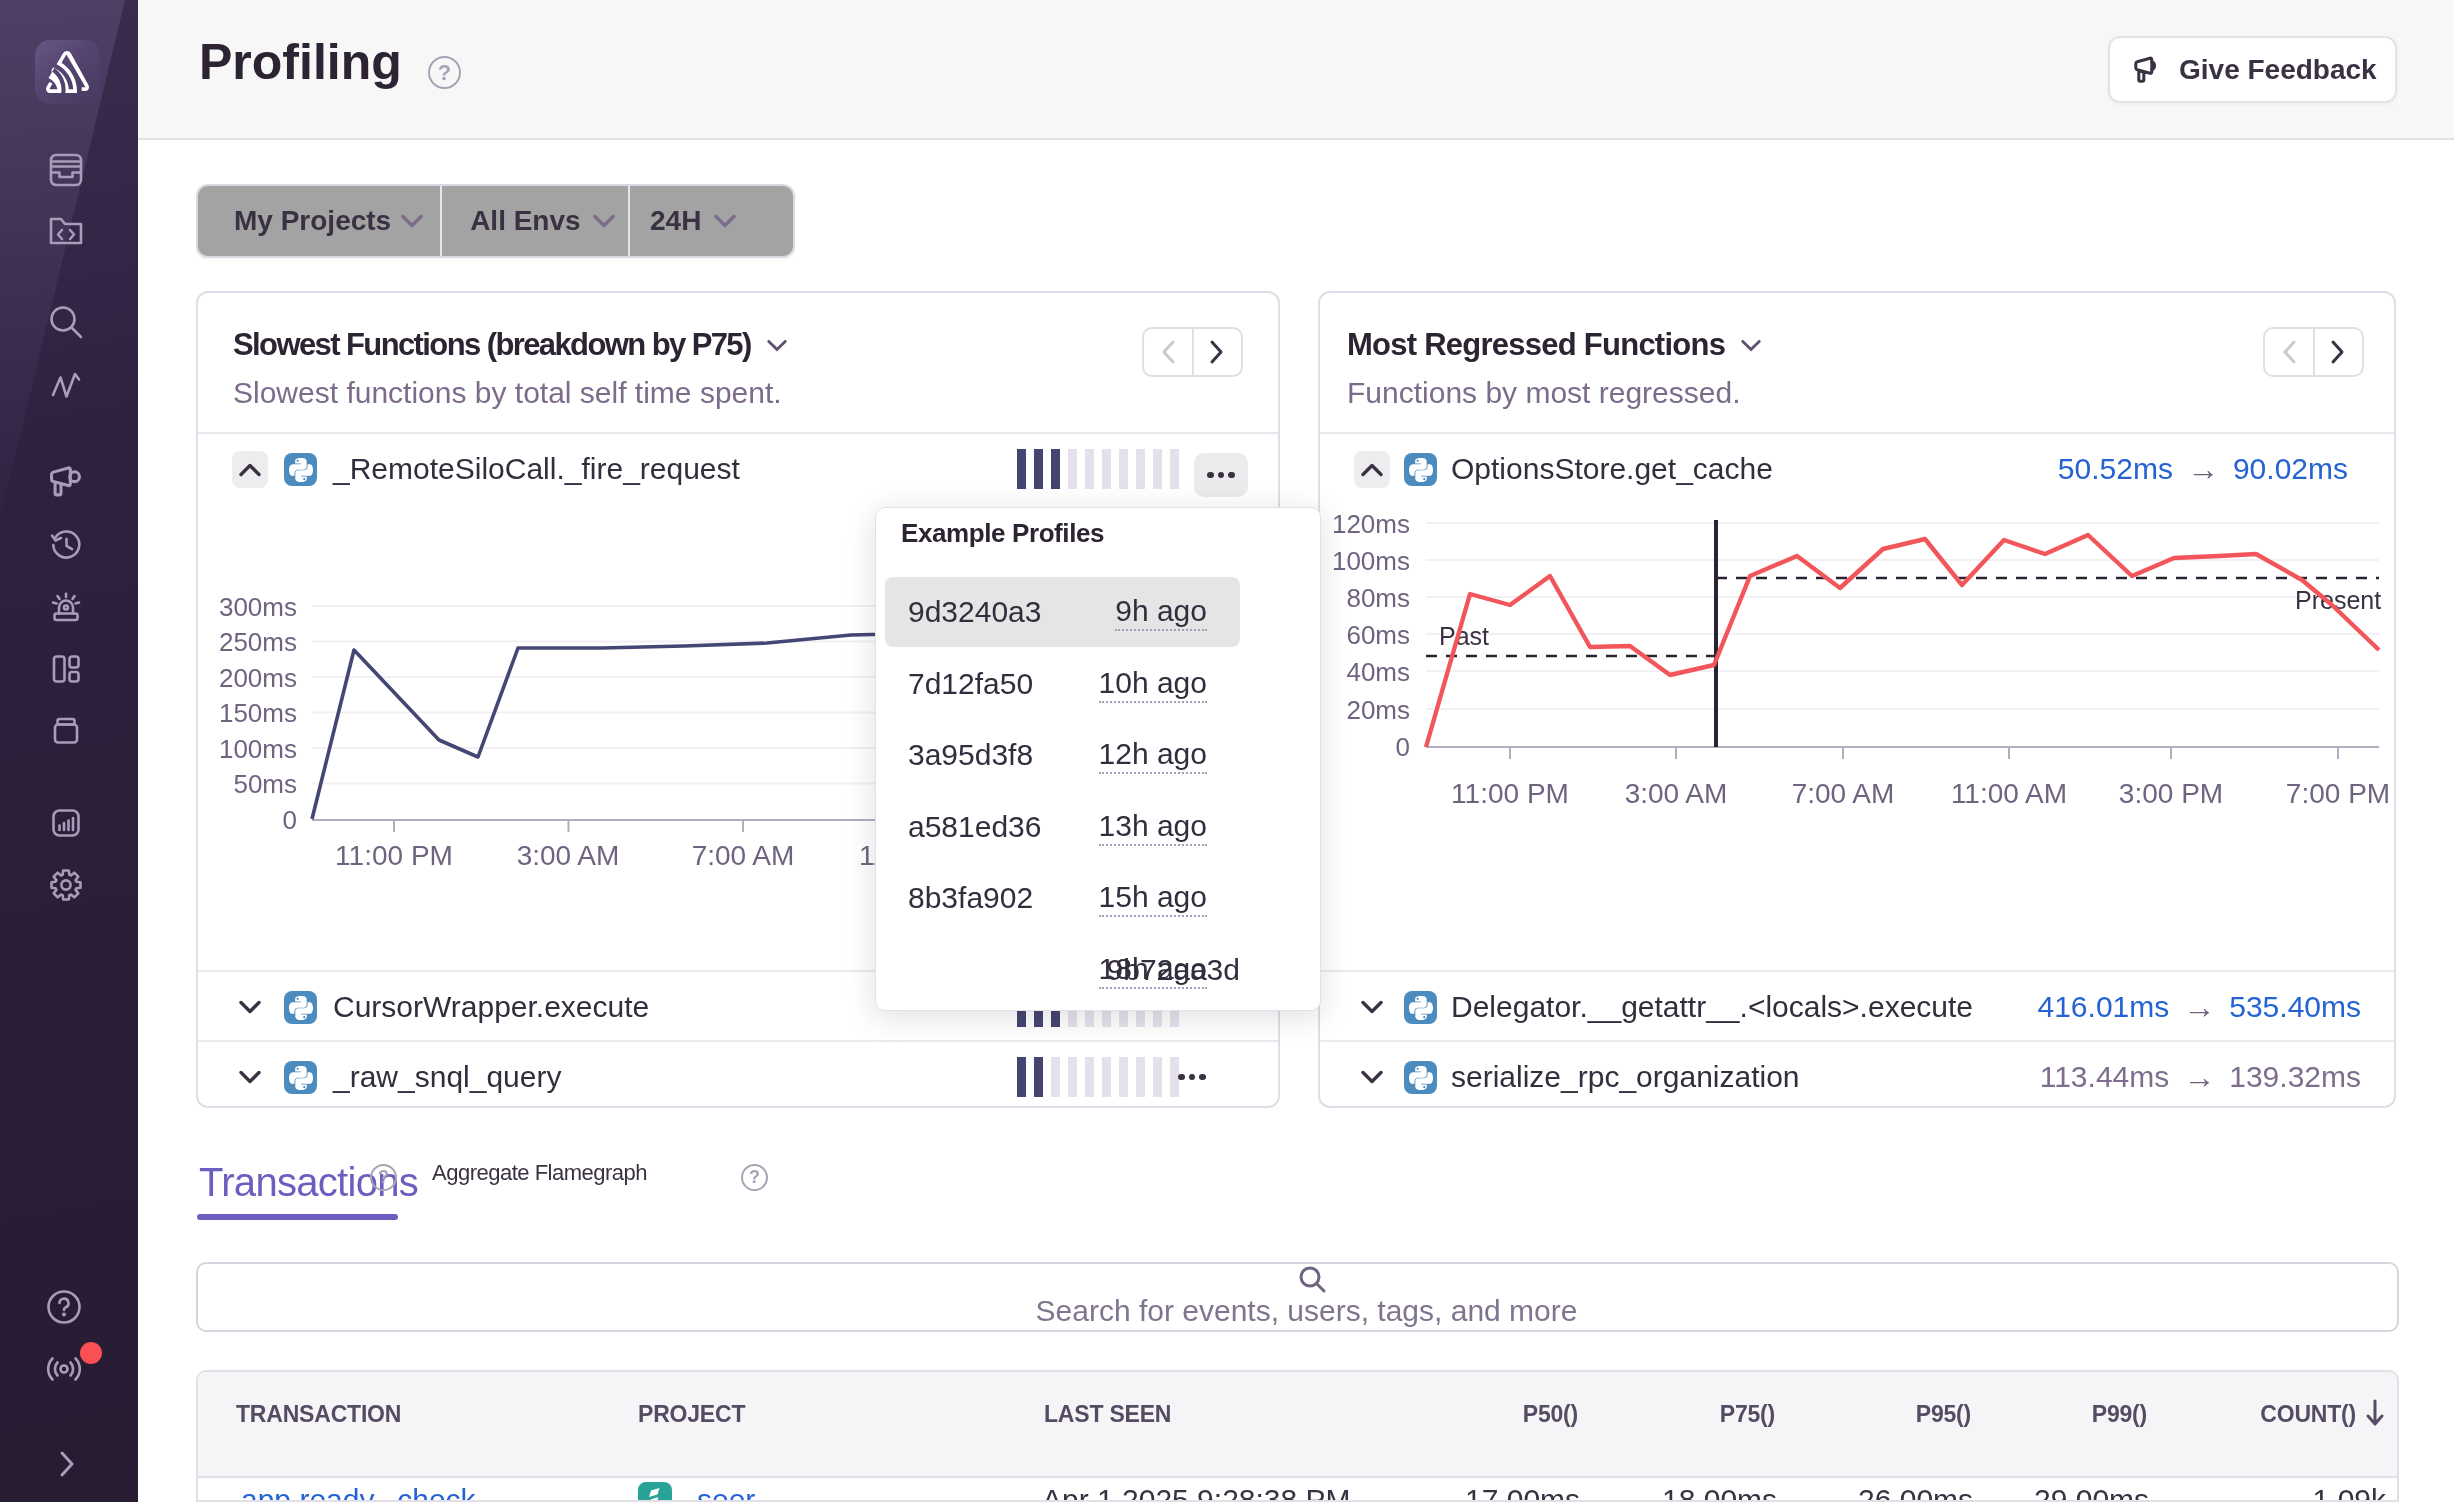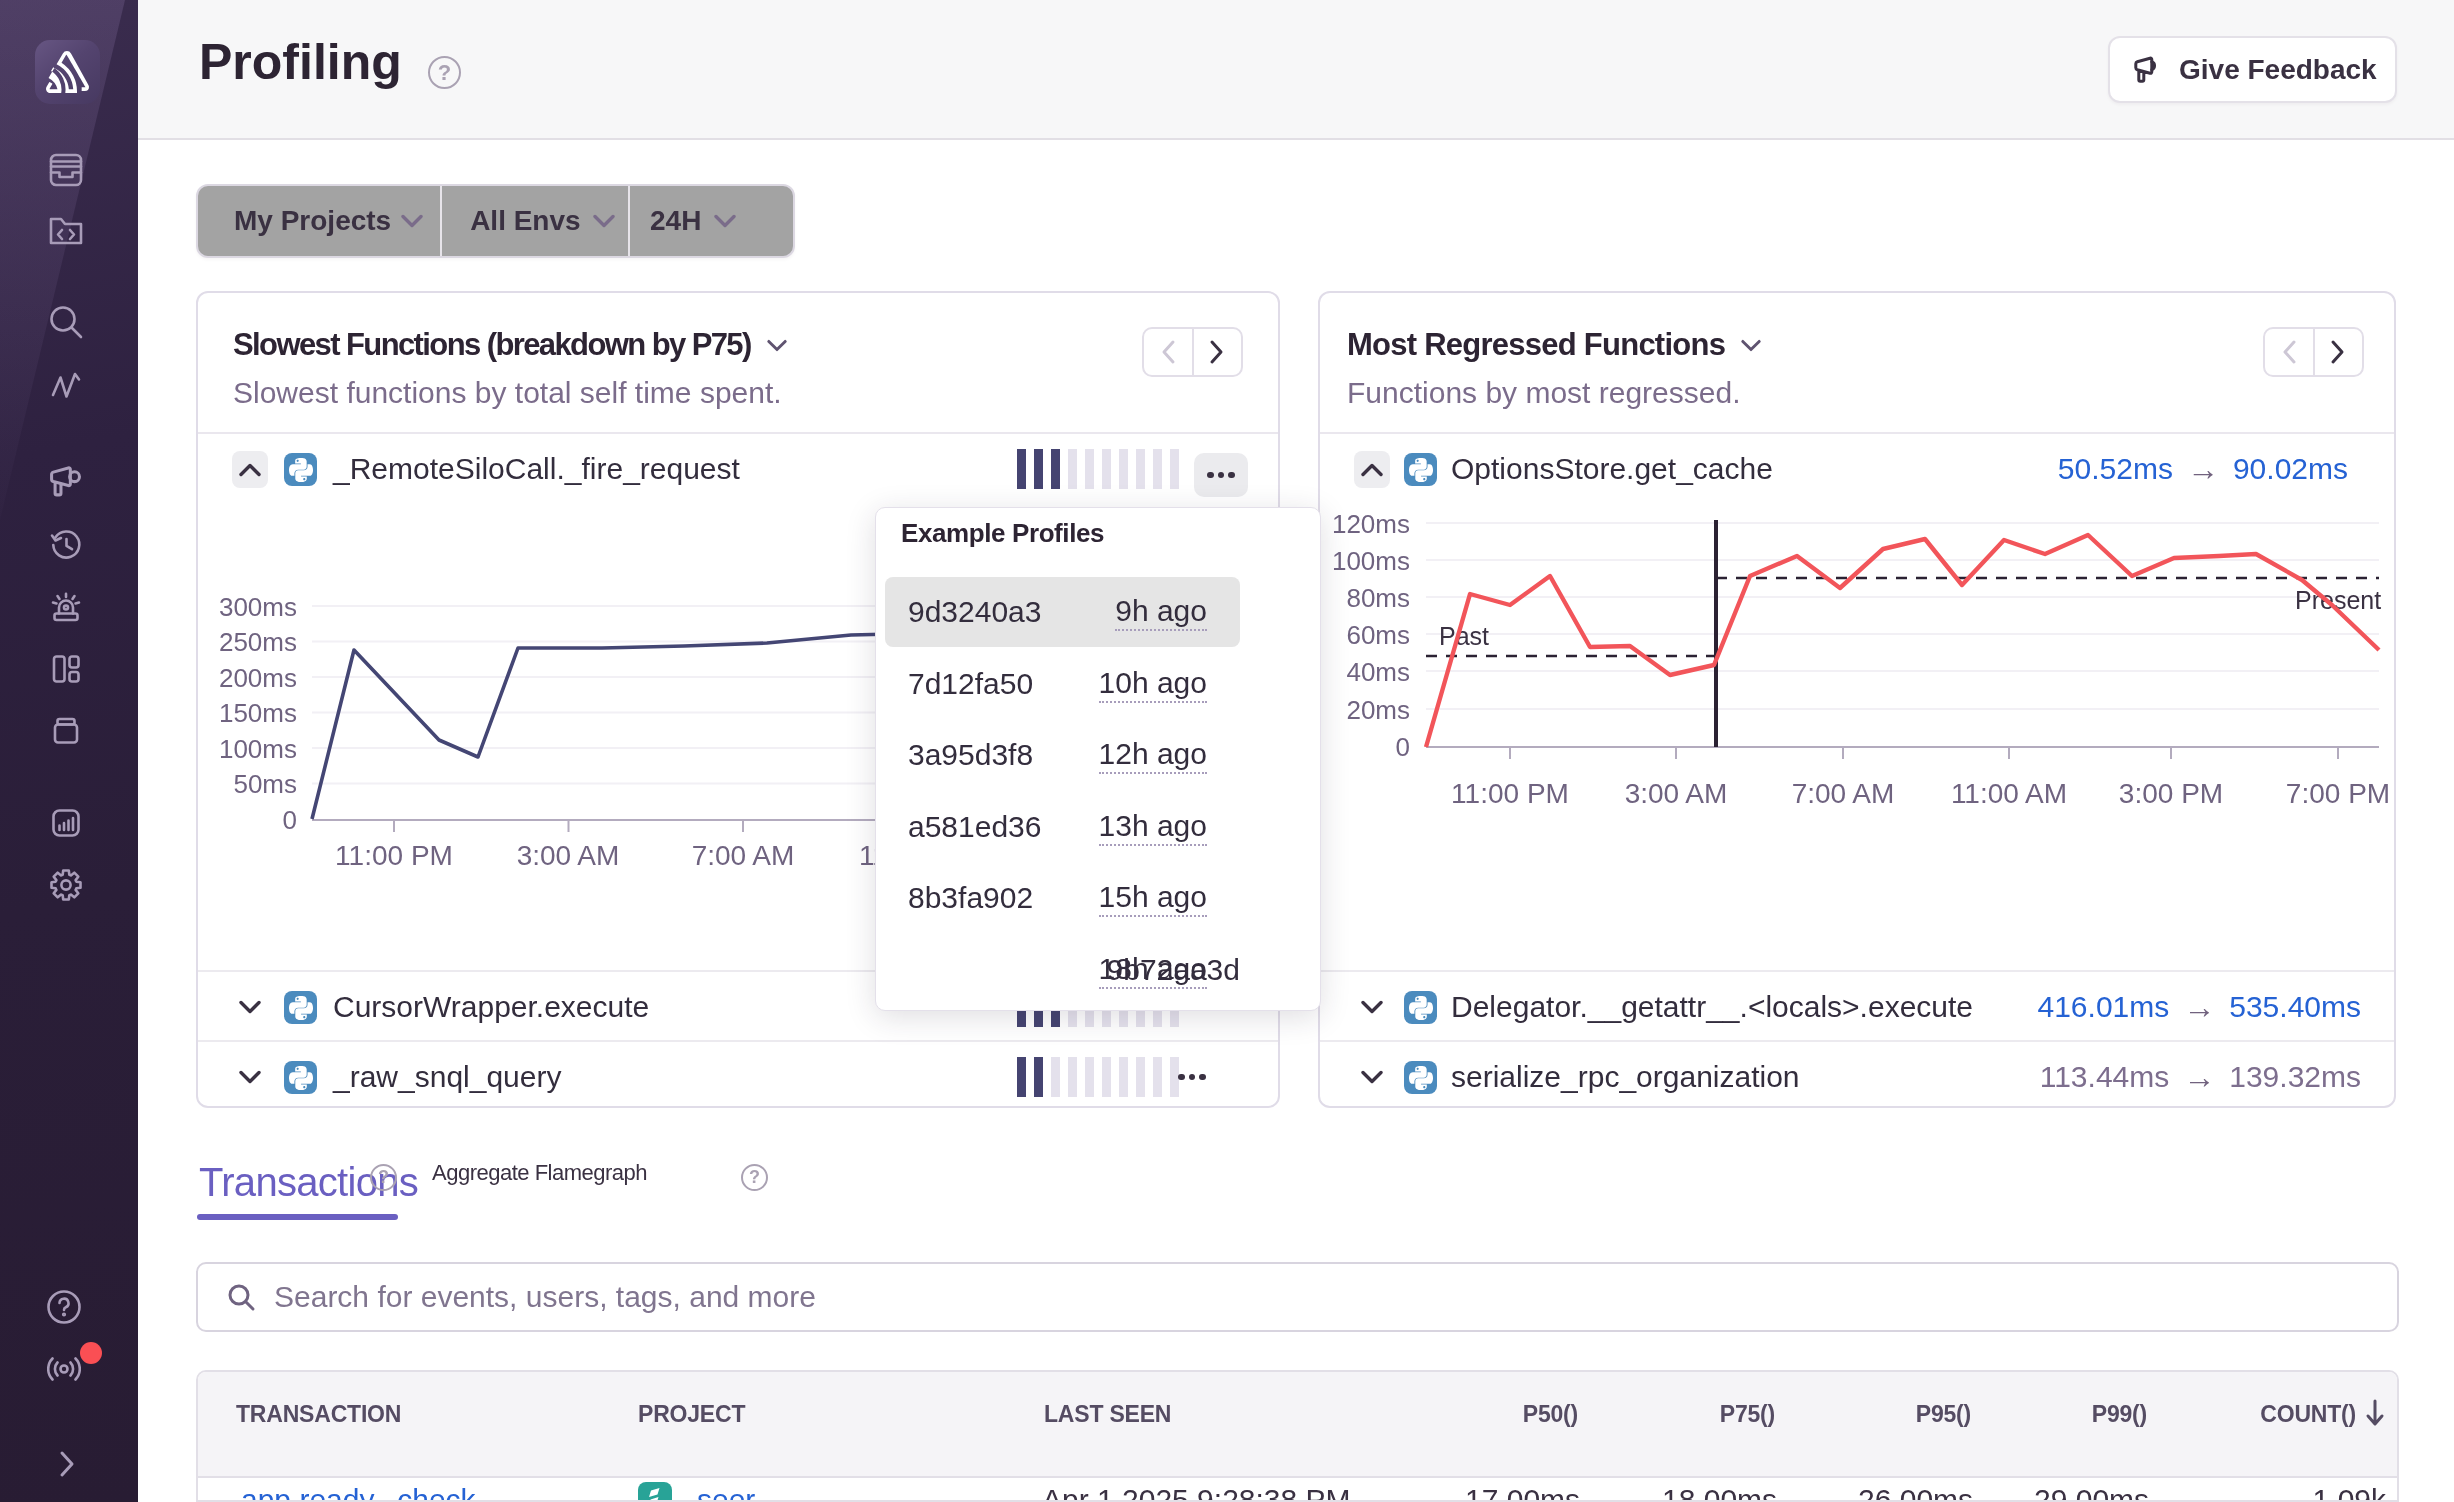--- a/index.html
+++ b/index.html
@@ -63,21 +63,21 @@
 #dropdown .ddtitle { position:absolute; left:25px; top:10px; font-size:26px; letter-spacing:-0.4px; font-weight:bold; color:#2d2433; }
 .dditem { position:absolute; left:9px; width:355px; height:70px; display:flex; align-items:center; }
 .dditem.hl { background:#e5e5e5; border-radius:8px; }
 .dditem .hash { margin-left:23px; font-size:30px; color:#332d3d; }
 .dditem .ago { position:absolute; right:33px; font-size:30px; color:#332d3d; border-bottom:2px dotted #a79dbb; padding-bottom:1px; }
 #tabTrans { position:absolute; left:199px; top:1160px; font-size:40px; letter-spacing:-0.7px; color:#6a5fc1; }
 #tabQ1 { position:absolute; left:370px; top:1164px; width:27px; height:27px; font-size:18px; }
 #tabAgg { position:absolute; left:432px; top:1160px; font-size:22px; letter-spacing:-0.5px; color:#3a3142; }
 #tabQ2 { position:absolute; left:741px; top:1164px; width:27px; height:27px; font-size:18px; }
 #tabline { position:absolute; left:197px; top:1214px; width:201px; height:6px; border-radius:3px; background:#6a5fc1; }
-#searchbar { position:absolute; left:196px; top:1262px; width:2203px; height:70px; background:#fff; border:2px solid #d8d4df; border-radius:10px; display:flex; align-items:center; }
+#searchbar { position:absolute; left:196px; top:1262px; width:2203px; height:70px; background:#fff; border:2px solid #d8d4df; border-radius:10px; display:flex; align-items:center;flex-direction:column; }
 #searchbar svg { margin-left:28px; }
 #searchbar span { margin-left:18px; font-size:30px; color:#80758f; }
 #table { position:absolute; left:196px; top:1370px; width:2203px; height:132px; border:2px solid #e2dfe7; border-radius:10px 10px 0 0; overflow:hidden; background:#fff; }
 #thead { position:absolute; left:0; top:0; right:0; height:106px; background:#f5f4f7; border-bottom:2px solid #e2dfe7; font-size:23px; letter-spacing:-0.2px; font-weight:bold; color:#554c63; }
 #thead span { position:absolute; top:29px; }
 #trow { position:absolute; left:0; top:106px; right:0; height:70px; font-size:30px; color:#3a3142; }
 #trow > span { position:absolute; top:5px; }
 </style>
 </head>
 <body>

